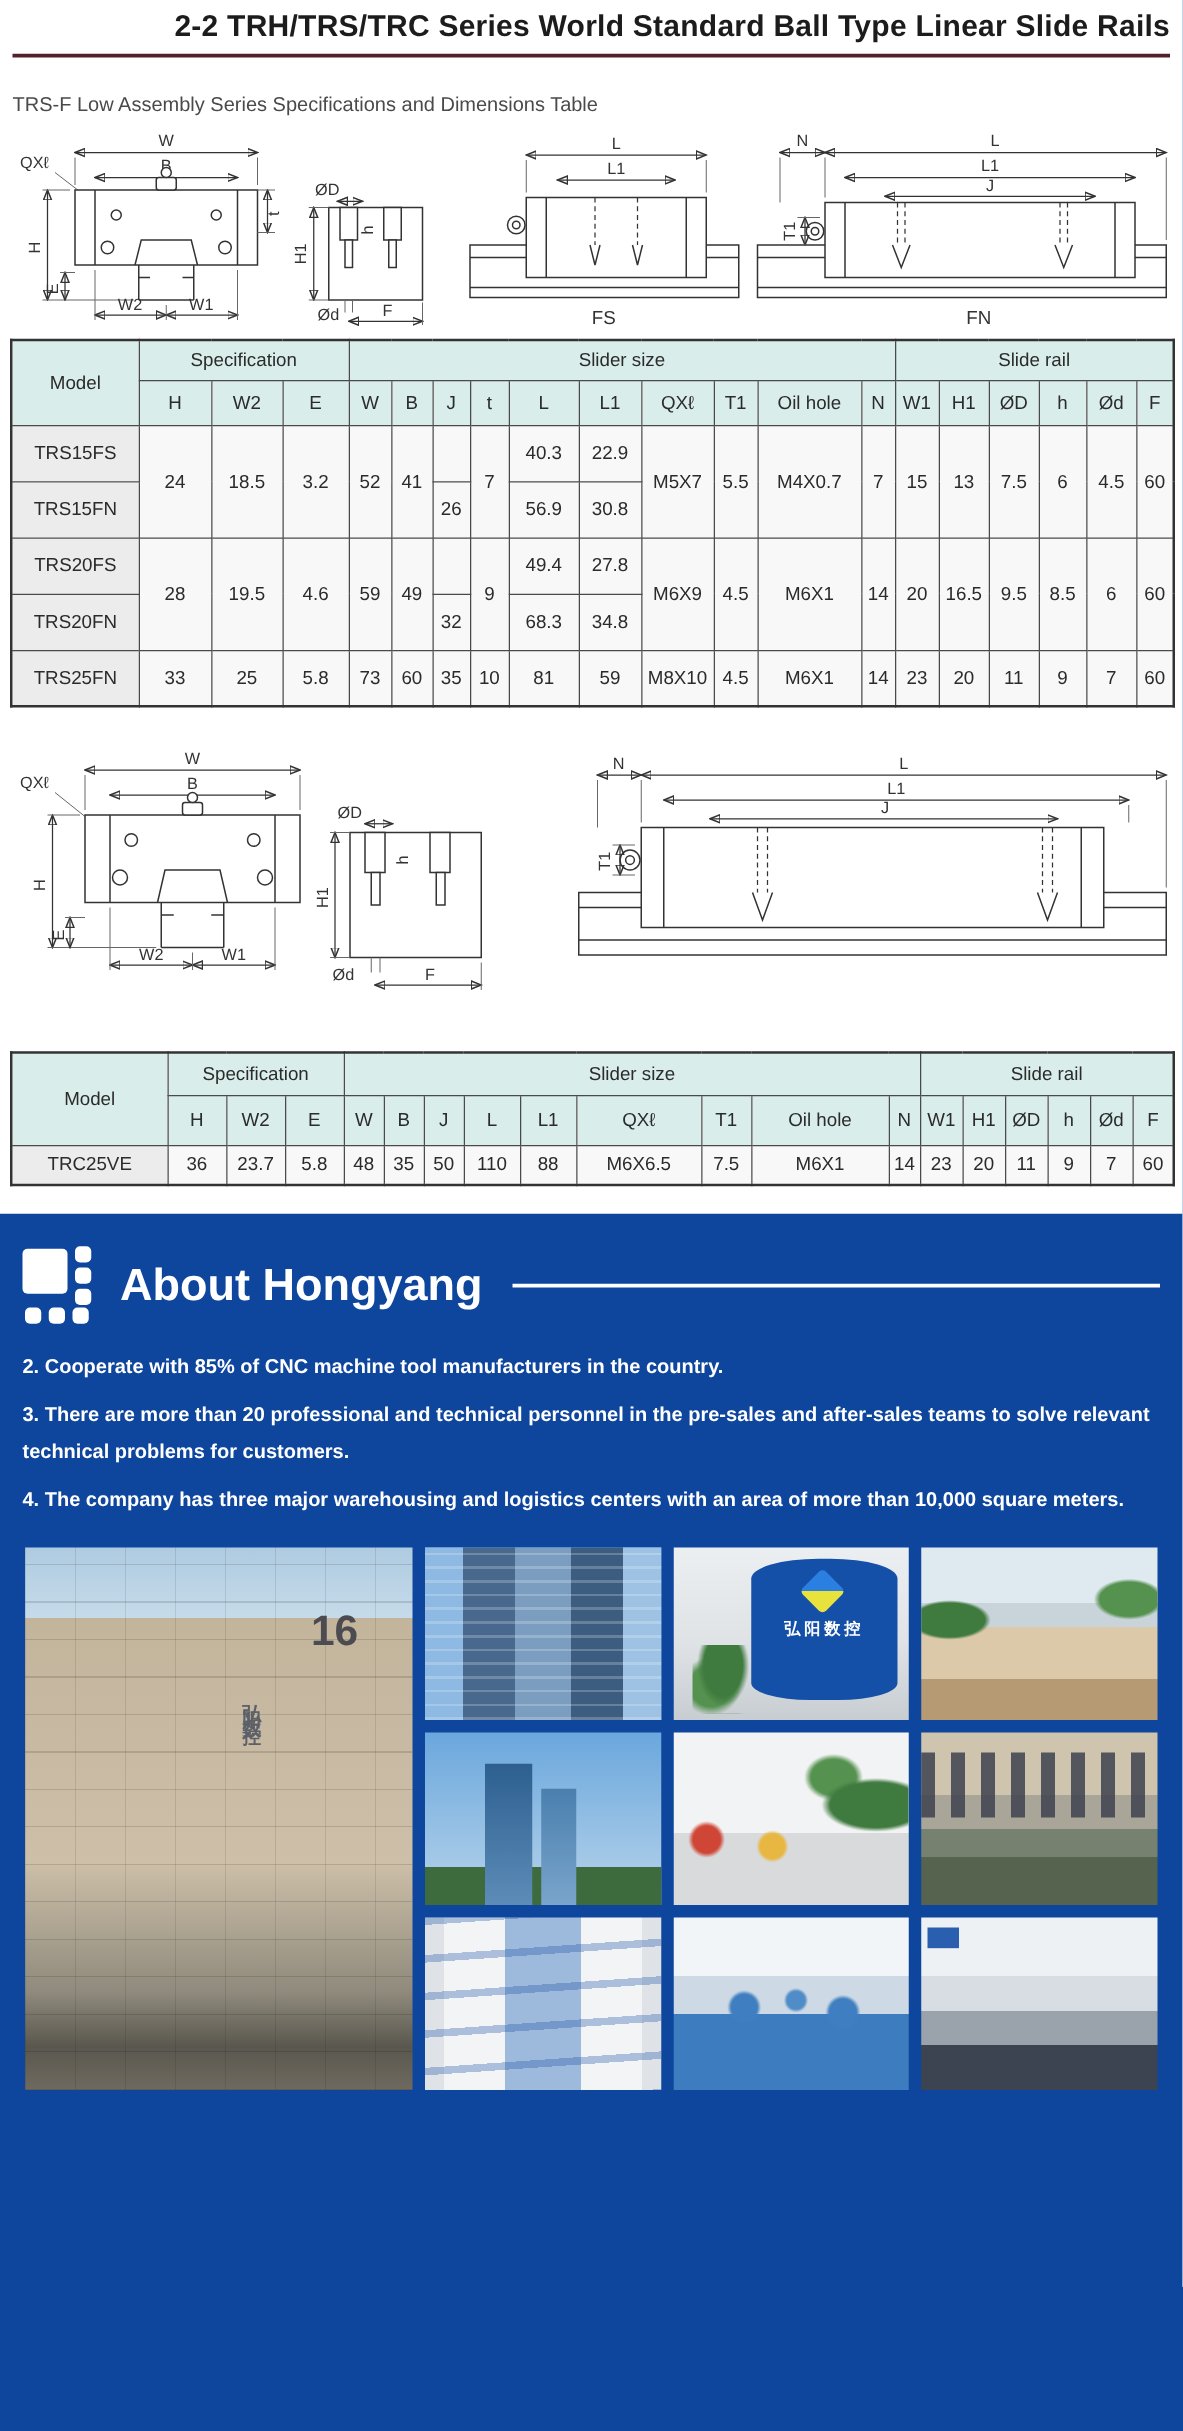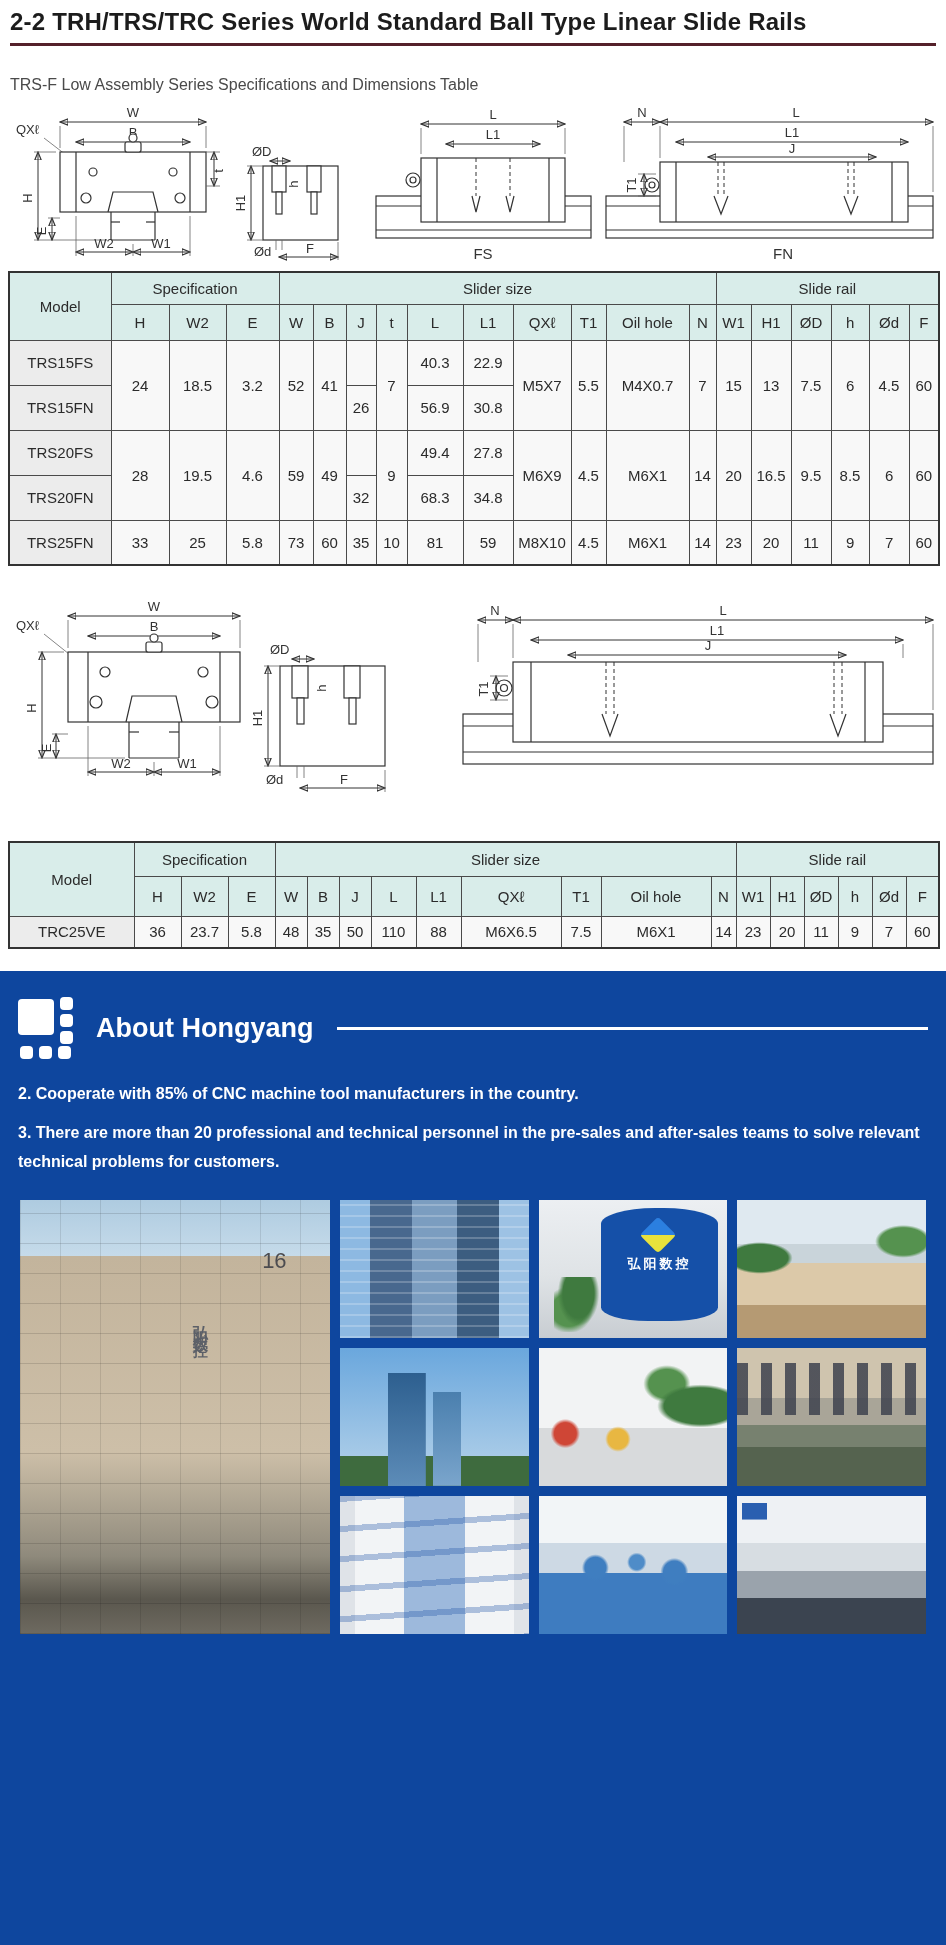--- a/index.html
+++ b/index.html
@@ -1,20 +1,20 @@
 <!DOCTYPE html>
 <html><head>
 <meta charset="utf-8">
 <style>
   html,body{margin:0;padding:0;background:#ffffff;}
   body{width:946px;min-height:1945px;display:flex;flex-direction:column;
        font-family:"Liberation Sans",sans-serif;color:#2b2b2b;}
 
   
-  .page-head{padding:8px 10px 0;}
+  .page-head{padding:8px 10px 0;text-align:right;}
   .page-title{font-size:24px;font-weight:600;color:#1c1c1c;letter-spacing:0.2px;}
   .title-rule{height:3px;background:#54202a;margin-top:7px;}
   .subtitle{font-size:16px;color:#4a4a4a;margin:30px 10px 4px;}
 
   
   .tech{display:block;margin:2px 8px 0;}
   .tech line,.tech path,.tech rect,.tech circle,.tech polyline{stroke:#333;fill:none;stroke-width:1.2;}
   .tech .fw{fill:#ffffff;}
   .tech .dim{stroke:#333;stroke-width:1;}
   .tech .ext{stroke:#666;stroke-width:0.8;}
@@ -40,35 +40,35 @@
   .about-head{display:flex;align-items:center;padding:26px 18px 10px;}
   .logo{position:relative;width:58px;height:62px;flex:0 0 auto;margin-right:20px;}
   .logo div{position:absolute;background:#fff;border-radius:4px;}
   .lg-big{left:0;top:2px;width:36px;height:36px;border-radius:6px;}
   .lg-c1{left:42px;top:0;width:13px;height:13px;}
   .lg-c2{left:42px;top:17px;width:13px;height:13px;}
   .lg-c3{left:42px;top:34px;width:13px;height:13px;}
   .lg-r1{left:2px;top:49px;width:13px;height:13px;}
   .lg-r2{left:21px;top:49px;width:13px;height:13px;}
   .lg-r3{left:40px;top:49px;width:13px;height:13px;}
-  .about-title{font-size:27px;color:#fff;font-weight:600;white-space:nowrap;}
+  .about-title{font-size:36px;color:#fff;font-weight:600;white-space:nowrap;}
   .head-rule{flex:1;height:3px;background:#fff;margin-left:24px;}
   .about-text{padding:10px 18px 0;}
   .about-text p{color:#fff;font-weight:700;font-size:16px;line-height:1.85;margin:0 0 9px;}
 
   
   .photos{display:grid;grid-template-columns:310px 1fr 1fr 1fr;grid-auto-rows:138px;gap:10px;
           padding:0 20px 20px;margin-top:14px;}
   .photo{position:relative;overflow:hidden;}
   .photo-main{grid-row:1 / span 3;}
   .ph-hq{background:
       repeating-linear-gradient(0deg, rgba(0,0,0,0.13) 0 1px, transparent 1px 30px),
       repeating-linear-gradient(90deg, rgba(0,0,0,0.10) 0 1px, transparent 1px 40px),
       linear-gradient(180deg,#aecbe0 0%,#c6dbea 13%,#c3b49c 13%,#cdbfa8 58%,#8f8a7c 82%,#5a574e 92%,#6e6a60 100%);}
-  .hq-num{position:absolute;top:11%;right:14%;font-size:22px;font-weight:400;color:#4c4c50;}
+  .hq-num{position:absolute;top:11%;right:14%;font-size:34px;font-weight:700;color:#4c4c50;}
   .hq-sign{position:absolute;top:26%;left:55%;writing-mode:vertical-rl;font-size:15px;
            color:#5c6068;letter-spacing:6px;font-weight:700;}
   .ph-tower{background:
       repeating-linear-gradient(0deg, rgba(255,255,255,0.22) 0 2px, transparent 2px 11px),
       linear-gradient(90deg,#8db9e2 0 16%,#48688e 16% 38%,#7b9dc0 38% 62%,#3c5d80 62% 84%,#9dc2e4 84% 100%),
       linear-gradient(180deg,#7fb5e3 0%,#a9cdea 100%);}
   .ph-lobby{background:linear-gradient(180deg,#eceff2 0%,#dfe3e6 55%,#c8cdd2 100%);}
   .lobby-wall{position:absolute;right:5%;top:6%;width:62%;height:82%;background:#1550a8;
               border-radius:46% 46% 40% 40% / 14% 14% 12% 12%;}
   .lobby-logo{position:absolute;right:14%;top:40%;width:44%;text-align:center;color:#fff;
@@ -560,20 +560,21 @@
       <div class="lg-r1"></div>
         <div class="lg-r2"></div>
         <div class="lg-r3"></div>
     </div>
     <div class="about-title">About Hongyang</div>
     <div class="head-rule"></div>
   </div>
   <div class="about-text">
     <p>2. Cooperate with 85% of CNC machine tool manufacturers in the country.</p>
     <p>3. There are more than 20 professional and technical personnel in the pre-sales and after-sales teams to solve relevant technical problems for customers.</p>
+    <p>4. The company has three major warehousing and logistics centers with an area of more than 10,000 square meters.</p>
   </div>
 
   <div class="photos">
     <div class="photo photo-main ph-hq">
       <span class="hq-num">16</span>
       <span class="hq-sign">弘阳数控</span>
     </div>
     <div class="photo ph-tower"></div>
     <div class="photo ph-lobby">
       <div class="lobby-wall"></div>

